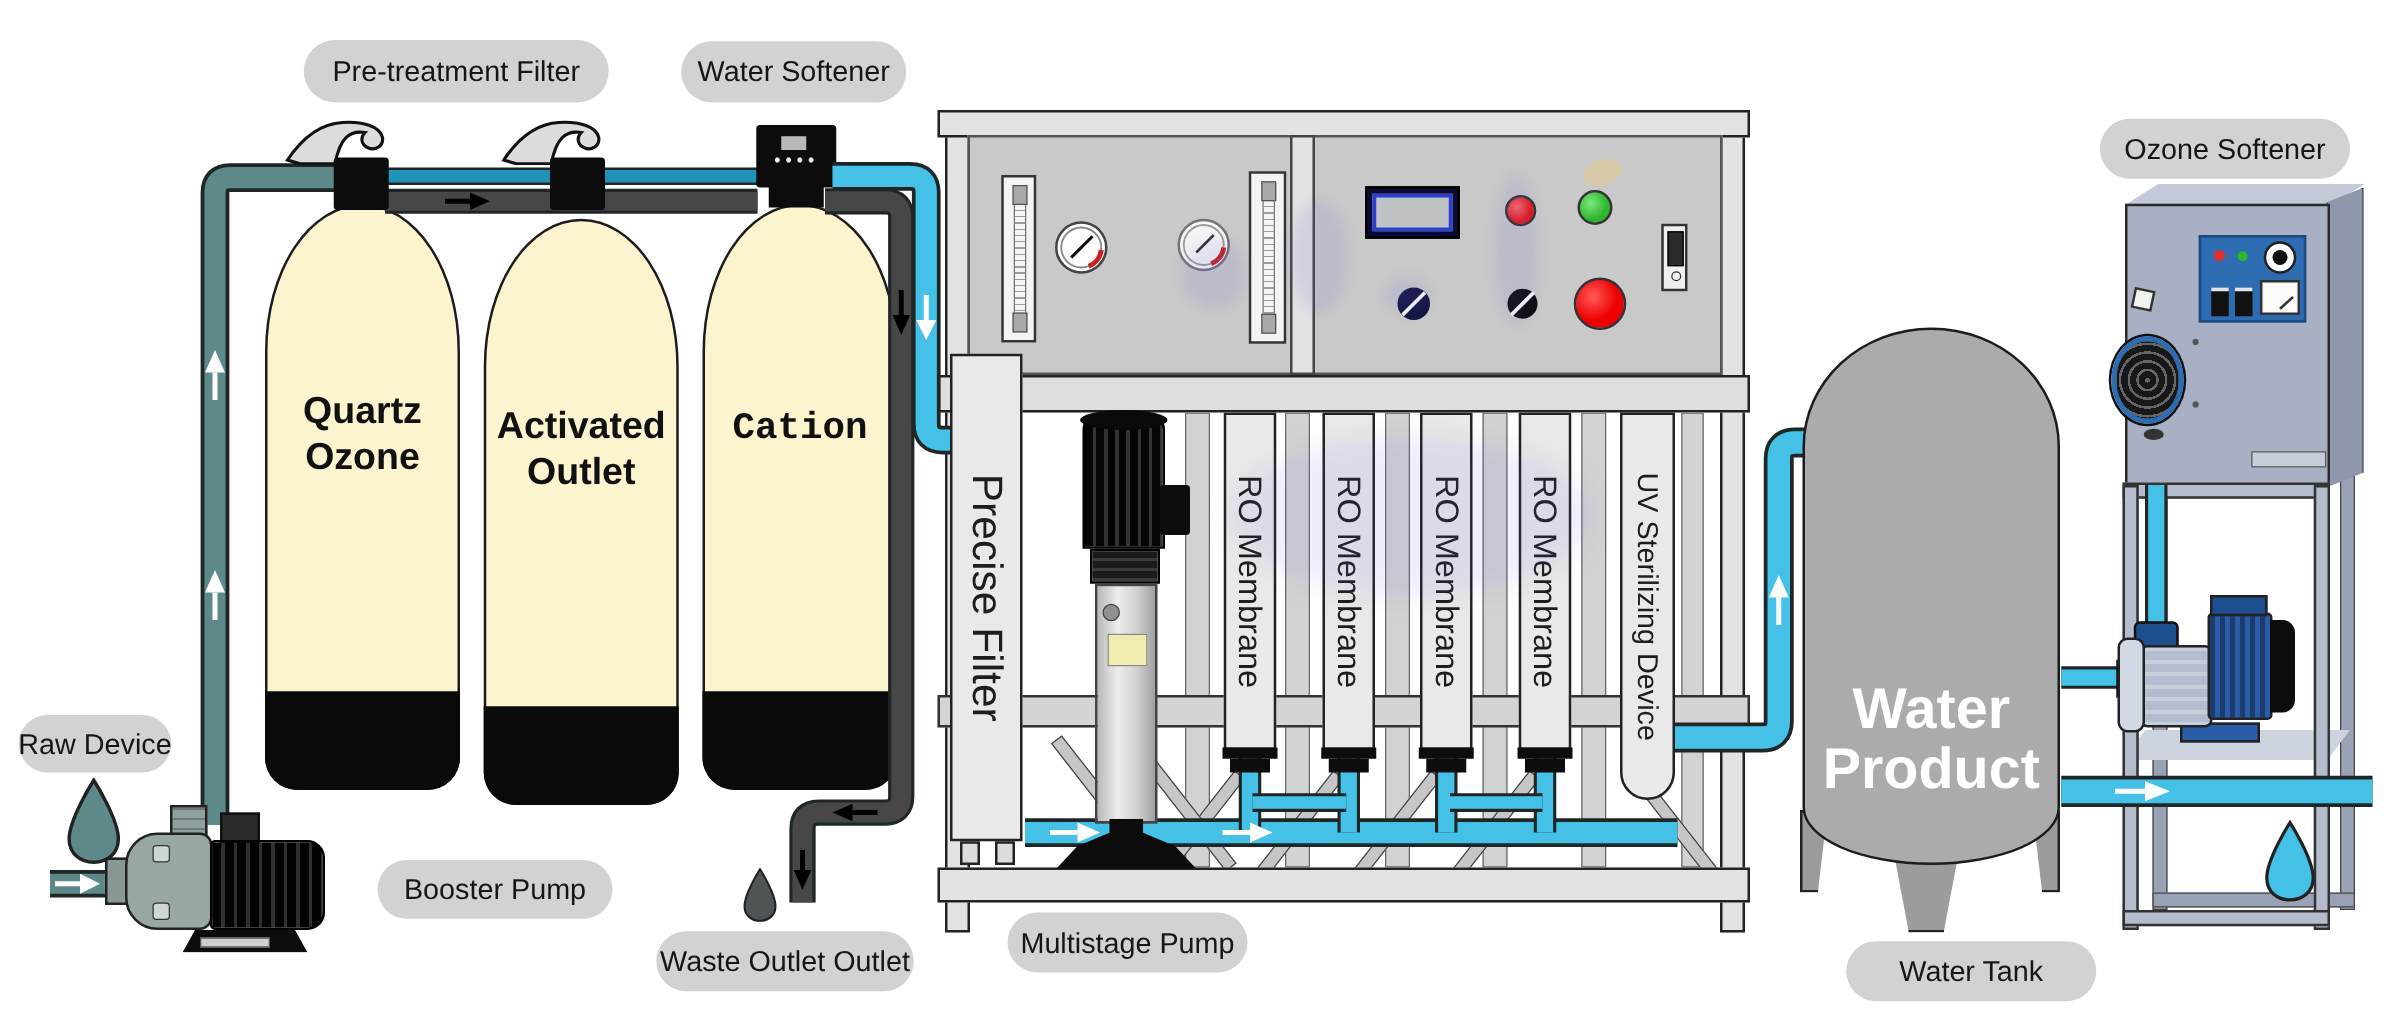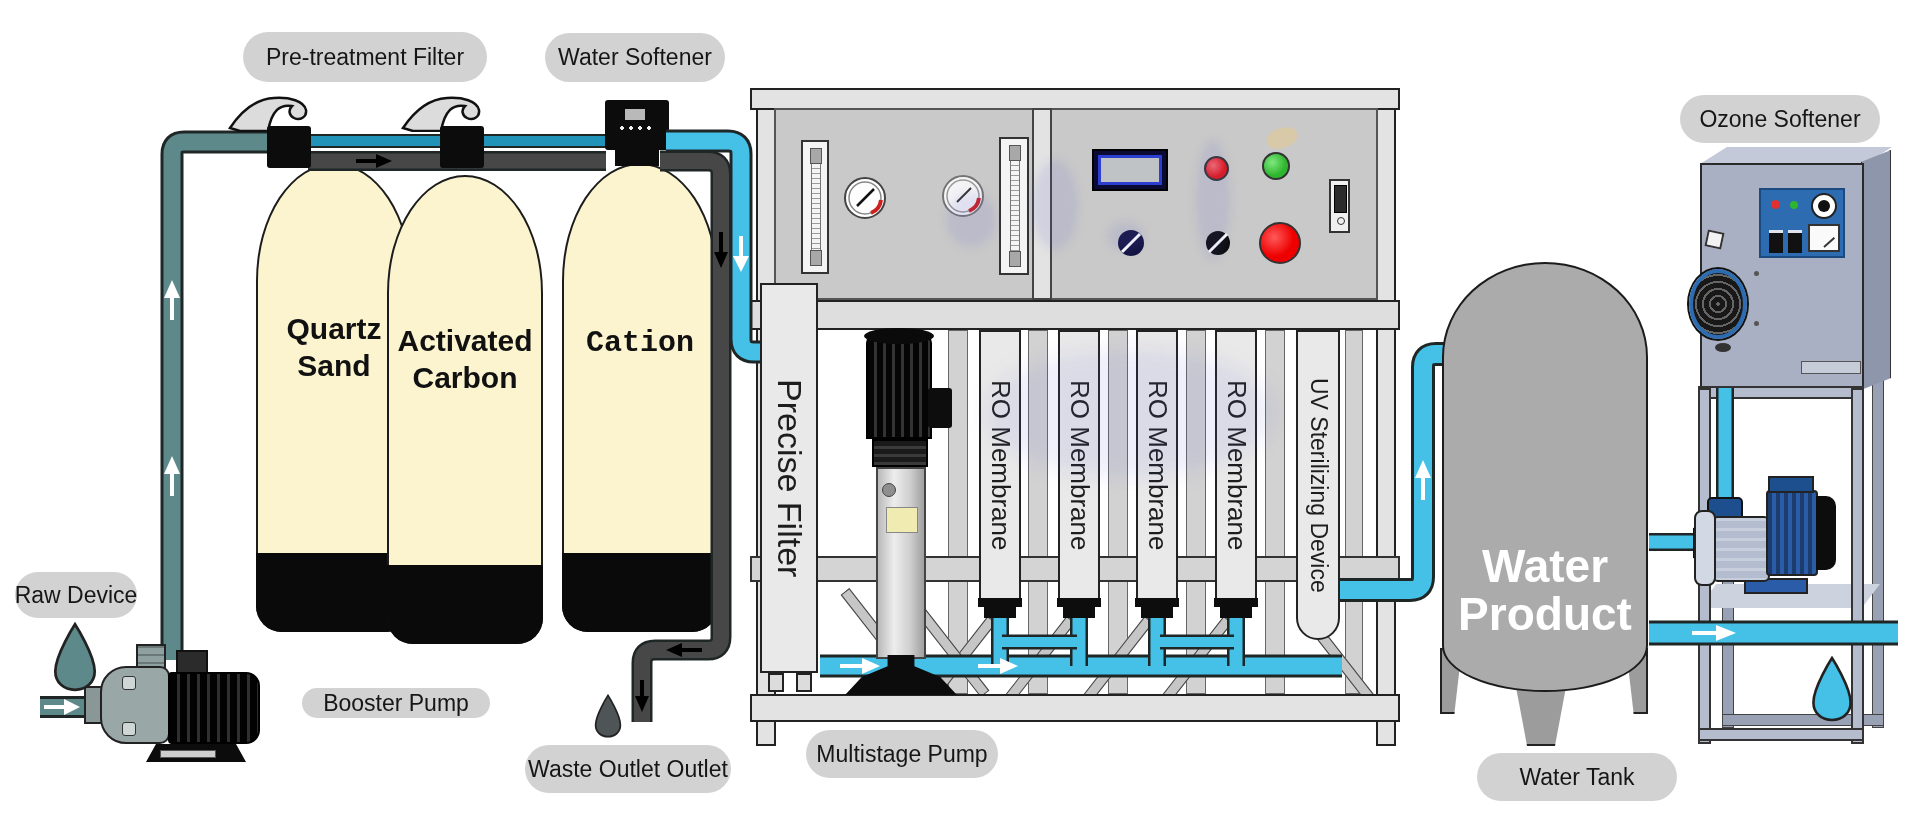--- a/index.html
+++ b/index.html
@@ -34,31 +34,31 @@
   .ab line{stroke:#000;stroke-width:4;} .ab polygon{fill:#000;}
   svg.layer{position:absolute;left:0;top:0;}
   .ozleg{position:absolute;background:#b5bccd;border:2px solid #333;box-sizing:border-box;}
   .ozback{position:absolute;background:#99a1b5;border:1px solid #444;box-sizing:border-box;}
 </style>
 </head>
 <body>
 
 <div id="stage">
 
-  <div class="tank" style="left:212px;top:163px;width:156px;height:469px;margin-left:44px;">
+  <div class="tank" style="left:212px;top:163px;width:156px;height:469px;">
     <div class="tank-label">
       <div>Quartz</div>
-        <div>Sand</div>
+        <div>Ozone</div>
     </div>
     <div class="tank-bottom"></div>
   </div>
   <div class="tank" style="left:387px;top:175px;width:156px;height:469px;">
     <div class="tank-label">
       <div>Activated</div>
-        <div>Carbon</div>
+        <div>Outlet</div>
     </div>
     <div class="tank-bottom"></div>
   </div>
   <div class="tank" style="left:562px;top:163px;width:156px;height:469px;">
     <div class="tank-label" style="top:160px;font-family:Liberation Mono, monospace;">
       <div>Cation</div>
     </div>
     <div class="tank-bottom"></div>
   </div>
 
@@ -354,19 +354,19 @@
   <svg class="abs" style="left:594px;top:694px;" width="28" height="44" viewBox="0 0 40 64">
     <path d="M20,2 C20,2 2,30 2,45 C2,55.5 10,62 20,62 C30,62 38,55.5 38,45 C38,30 20,2 20,2 Z" fill="#4f5557" stroke="#222" stroke-width="2.5"></path>
   </svg>
   <svg class="abs" style="left:1811px;top:656px;" width="42" height="66" viewBox="0 0 40 64">
     <path d="M20,2 C20,2 2,30 2,45 C2,55.5 10,62 20,62 C30,62 38,55.5 38,45 C38,30 20,2 20,2 Z" fill="#45c1e8" stroke="#222" stroke-width="2.5"></path>
   </svg>
 
   <div class="pill" style="left:243px;top:32px;width:244px;height:50px;">Pre-treatment Filter</div>
   <div class="pill" style="left:545px;top:33px;width:180px;height:49px;">Water Softener</div>
   <div class="pill" style="left:15px;top:572px;width:122px;height:46px;">Raw Device</div>
-  <div class="pill" style="left:302px;top:688px;width:188px;height:30px;text-align:right;">Booster Pump</div>
+  <div class="pill" style="left:302px;top:688px;width:188px;height:47px;text-align:right;">Booster Pump</div>
   <div class="pill" style="left:525px;top:745px;width:206px;height:48px;">Waste Outlet Outlet</div>
   <div class="pill" style="left:1477px;top:753px;width:200px;height:48px;">Water Tank</div>
   <div class="pill" style="left:806px;top:730px;width:192px;height:48px;">Multistage Pump</div>
   <div class="pill" style="left:1680px;top:95px;width:200px;height:48px;">Ozone Softener</div>
 
 </div>
 
 </body></html>

